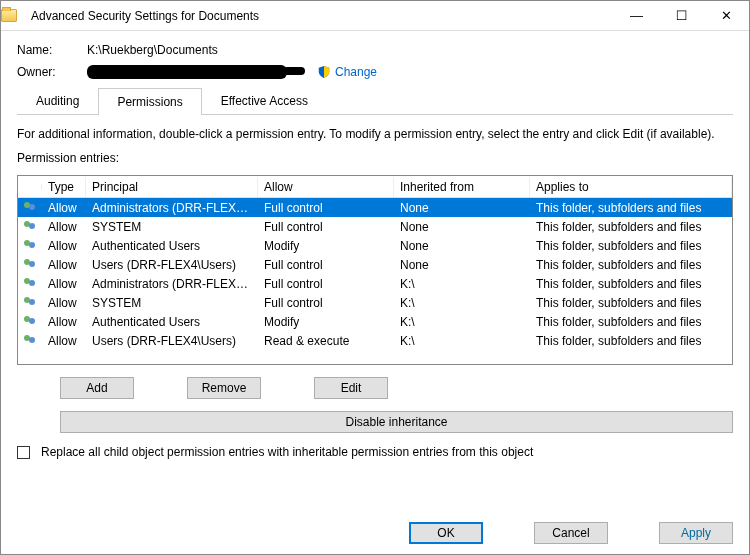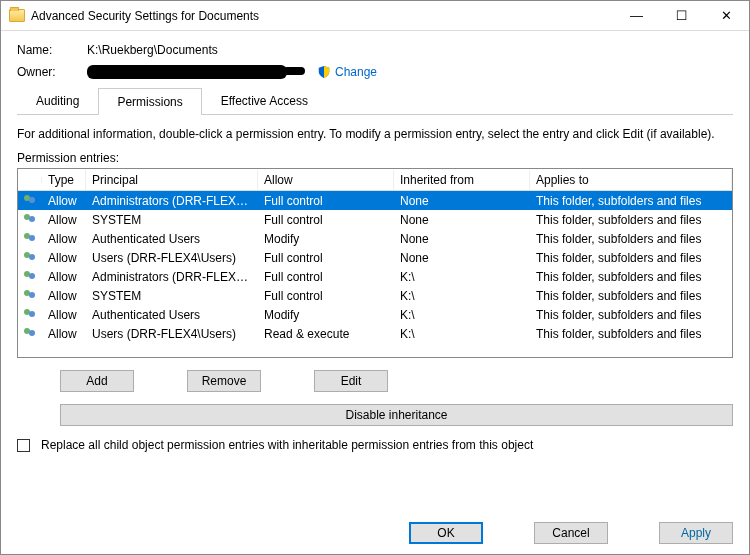--- a/index.html
+++ b/index.html
@@ -1,36 +1,36 @@
 <!DOCTYPE html>
 <html><head>
 <meta charset="utf-8">
 <style>
   * { box-sizing: border-box; font-family: "Segoe UI", Tahoma, sans-serif; }
   body { margin: 0; background: #f0f0f0; font-size: 12px; }
   .window { width: 750px; height: 555px; background: #fff; border: 1px solid #888; margin: 0; position: relative; }
-  .titlebar { height: 30px; display: flex; align-items: center; padding-left: 8px; border-bottom: 1px solid #ddd; }
+  .titlebar { height: 30px; display: flex; align-items: center; border-bottom: 1px solid #ddd; gap: 8px; }
   .titlebar .folder-ico { width: 16px; height: 13px; background: linear-gradient(#ffe9a6,#f5c84c); border: 1px solid #d8a93a; border-radius: 1px; margin-right: 6px; position:relative;}
   .titlebar .folder-ico::before{content:"";position:absolute;top:-3px;left:0;width:7px;height:3px;background:#f5c84c;border:1px solid #d8a93a;border-bottom:none;border-radius:1px 1px 0 0;}
   .titlebar .title { font-size: 12px; }
   .wincontrols { margin-left: auto; display: flex; }
   .wincontrols div { width: 45px; height: 29px; display:flex; align-items:center; justify-content:center; font-size:13px; }
   .content { padding: 12px 16px 8px 16px; }
   .row { display: flex; align-items: center; margin-bottom: 8px; }
   .row .lbl { width: 70px; }
   .blackout { width: 200px; height: 14px; background:#000; border-radius:6px; position:relative; }
   .blackout::after{content:"";position:absolute;right:-18px;top:2px;width:22px;height:8px;background:#000;border-radius:4px;}
   .shield { width:14px; height:14px; display:inline-block; margin:0 4px 0 30px; position:relative;}
   .shield svg{width:14px;height:14px;}
   .change { color:#0066cc; cursor:pointer;}
   .tabs { display:flex; border-bottom:1px solid #ccc; margin-top:6px;}
   .tab { padding:6px 18px; border:1px solid transparent; border-bottom:none; font-size:12px; cursor:pointer;}
   .tab.active { border-color:#ccc; background:#fff; position:relative; top:1px;}
   .info-text { margin:12px 0 10px 0; font-size:12px;}
-  .entries-lbl{margin-bottom:3px;}
+  .entries-lbl{margin-bottom:10px;}
   .grid { border:1px solid #888; height:190px; overflow:auto; background:#fff;}
   .ghead, .grow { display:flex; align-items:center; font-size:12px;}
   .ghead { border-bottom:1px solid #ddd; background:#fff; height:22px; font-weight:normal;}
   .ghead > div { padding:3px 6px; border-right:1px solid #eee;}
   .grow { height:19px; }
   .grow > div { padding:1px 6px; white-space:nowrap; overflow:hidden; text-overflow:ellipsis;}
   .grow.selected { background:#0078d7; color:#fff;}
   .cico{width:24px;flex:none;display:flex;justify-content:center;}
   .ctype{width:44px;flex:none;}
   .cprin{width:172px;flex:none;}

